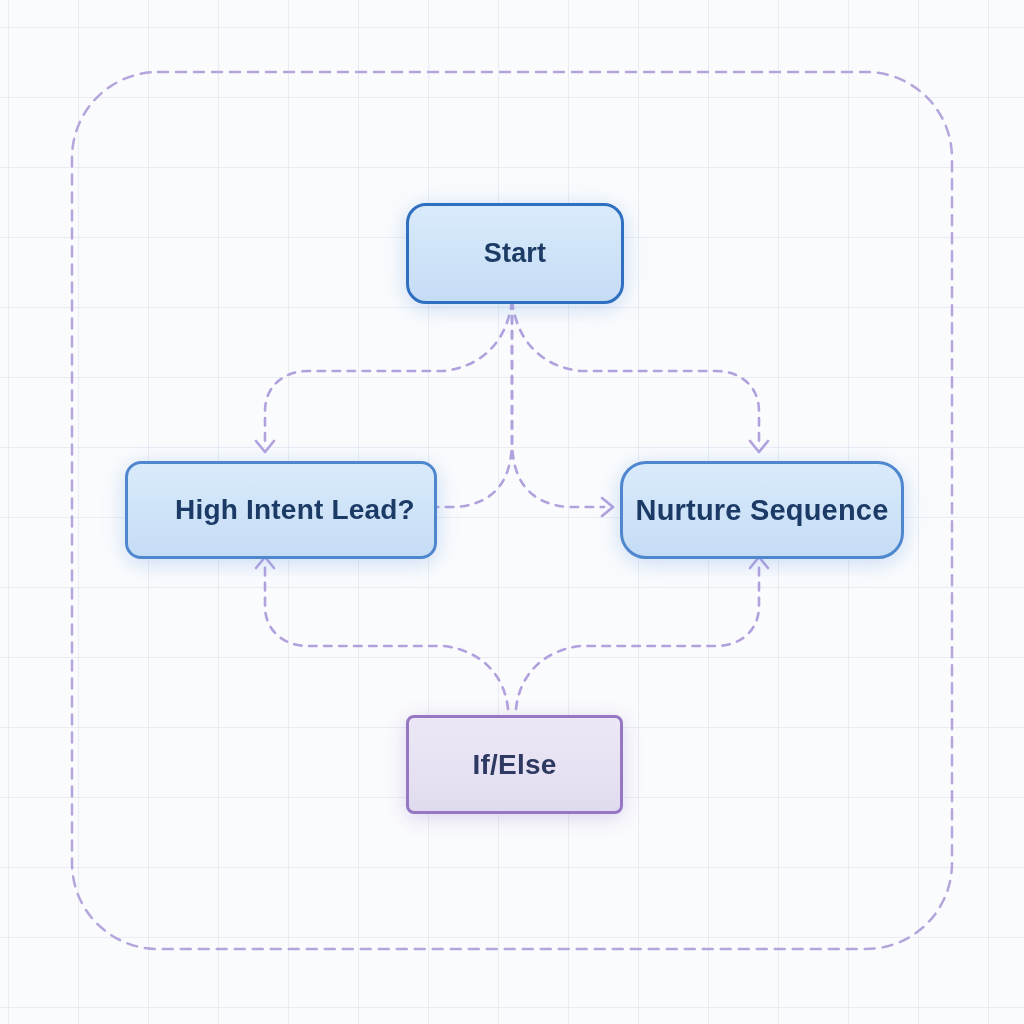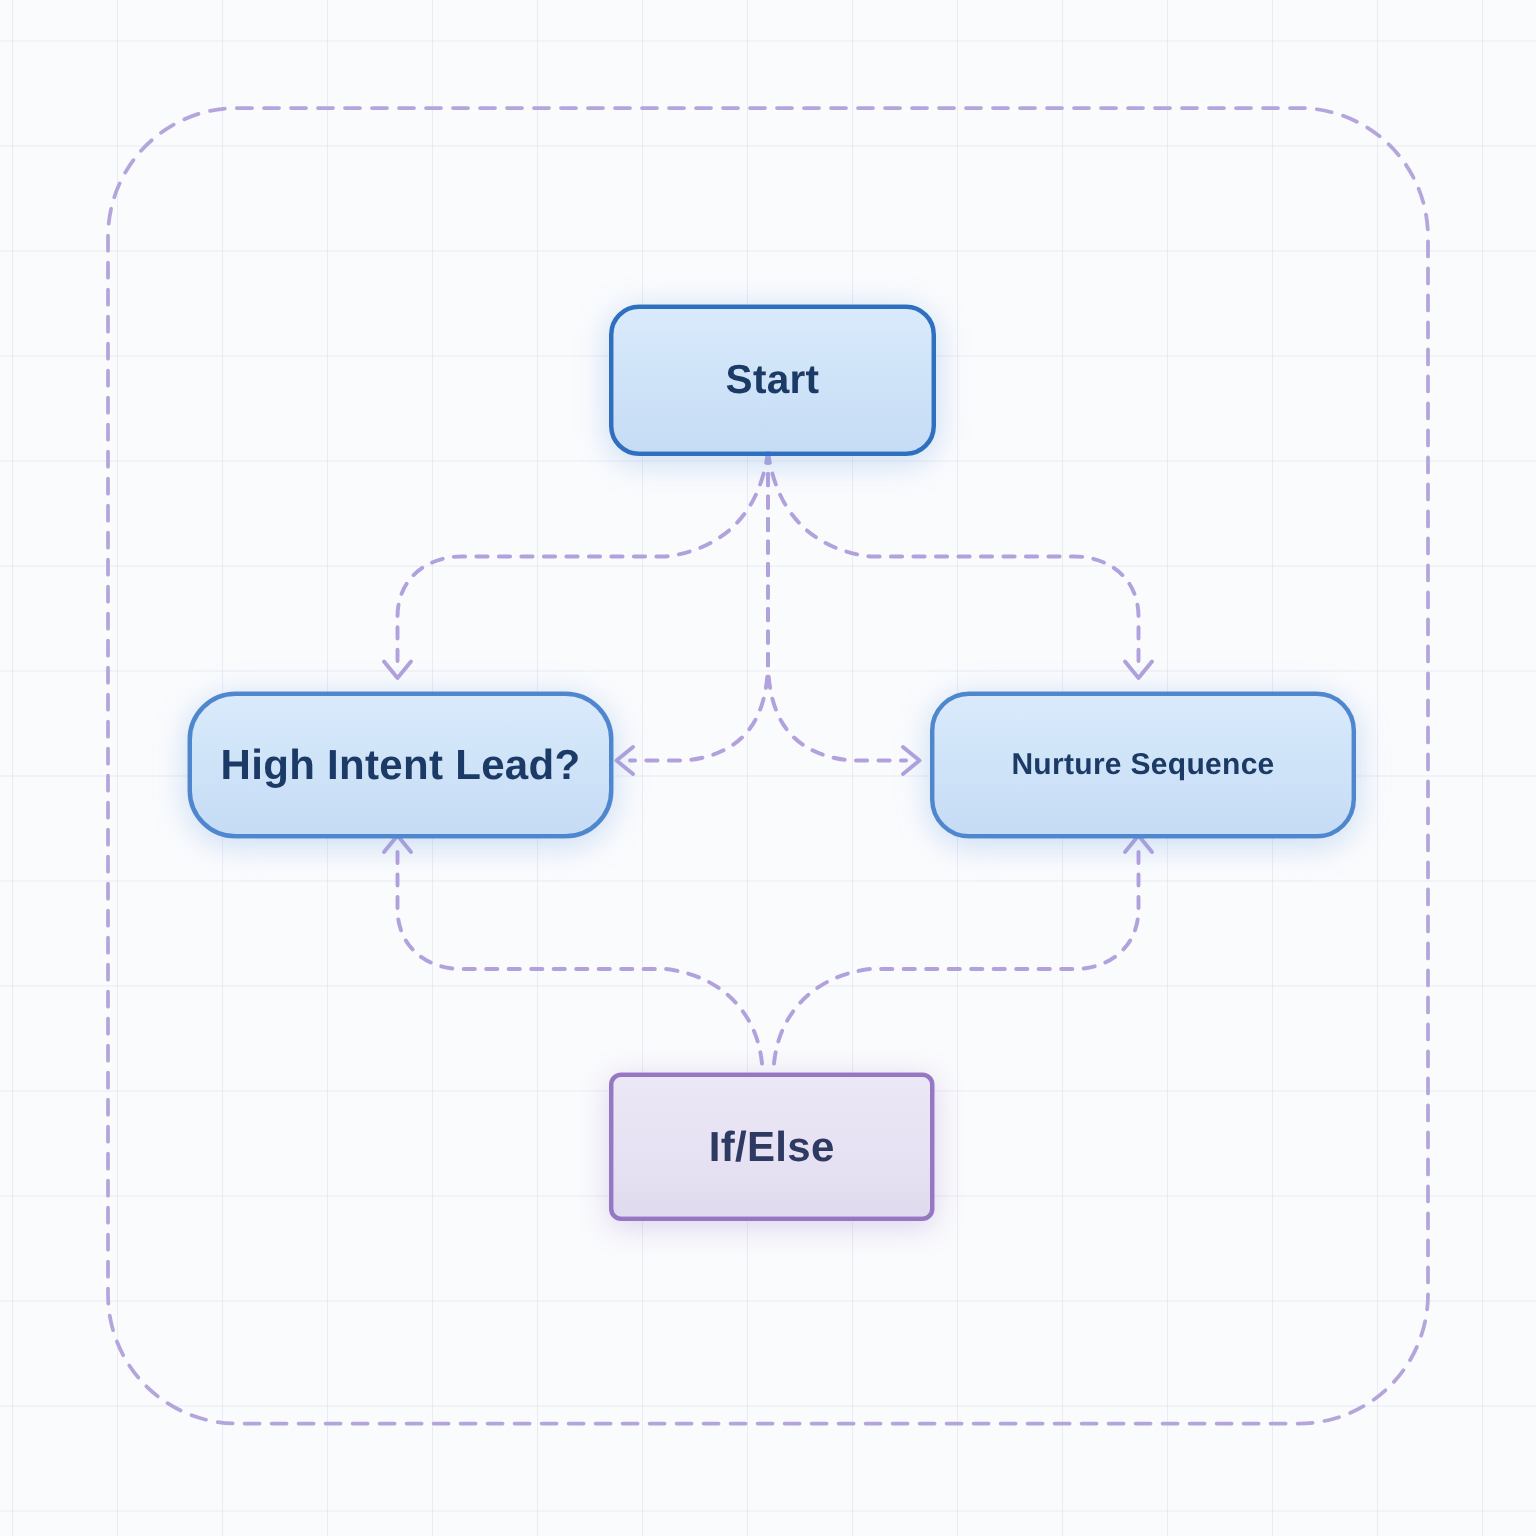--- a/index.html
+++ b/index.html
@@ -54,28 +54,29 @@
   }
   .node-start {
     left: 406px; top: 203px; width: 212px; height: 95px;
     border: 3.5px solid var(--node-blue-border-strong, #2e6fc0);
     border-radius: 20px;
     font-size: 27px;
   }
   .node-high-intent {
     left: 125px; top: 461px; width: 278px; height: 92px;
     border: 3px solid var(--node-blue-border, #4f87cf);
-    border-radius: 32px;
+    border-radius: 16px;
     font-size: 28px;
+    padding-left: 28px;
   }
   .node-nurture {
     left: 620px; top: 461px; width: 278px; height: 92px;
     border: 3px solid var(--node-blue-border, #4f87cf);
     border-radius: 26px;
-    font-size: 20px;
+    font-size: 29px;
   }
   .node-ifelse {
     left: 406px; top: 715px; width: 211px; height: 93px;
     background: linear-gradient(180deg, #ece7f6 0%, var(--node-purple-fill, #e7e2f3) 55%, #e0daee 100%);
     border: 3.5px solid var(--node-purple-border, #9577c4);
     border-radius: 8px;
     color: var(--node-purple-text, #2f3a63);
     font-size: 28px;
     box-shadow: 0 4px 20px rgba(150, 125, 200, 0.30);
   }

